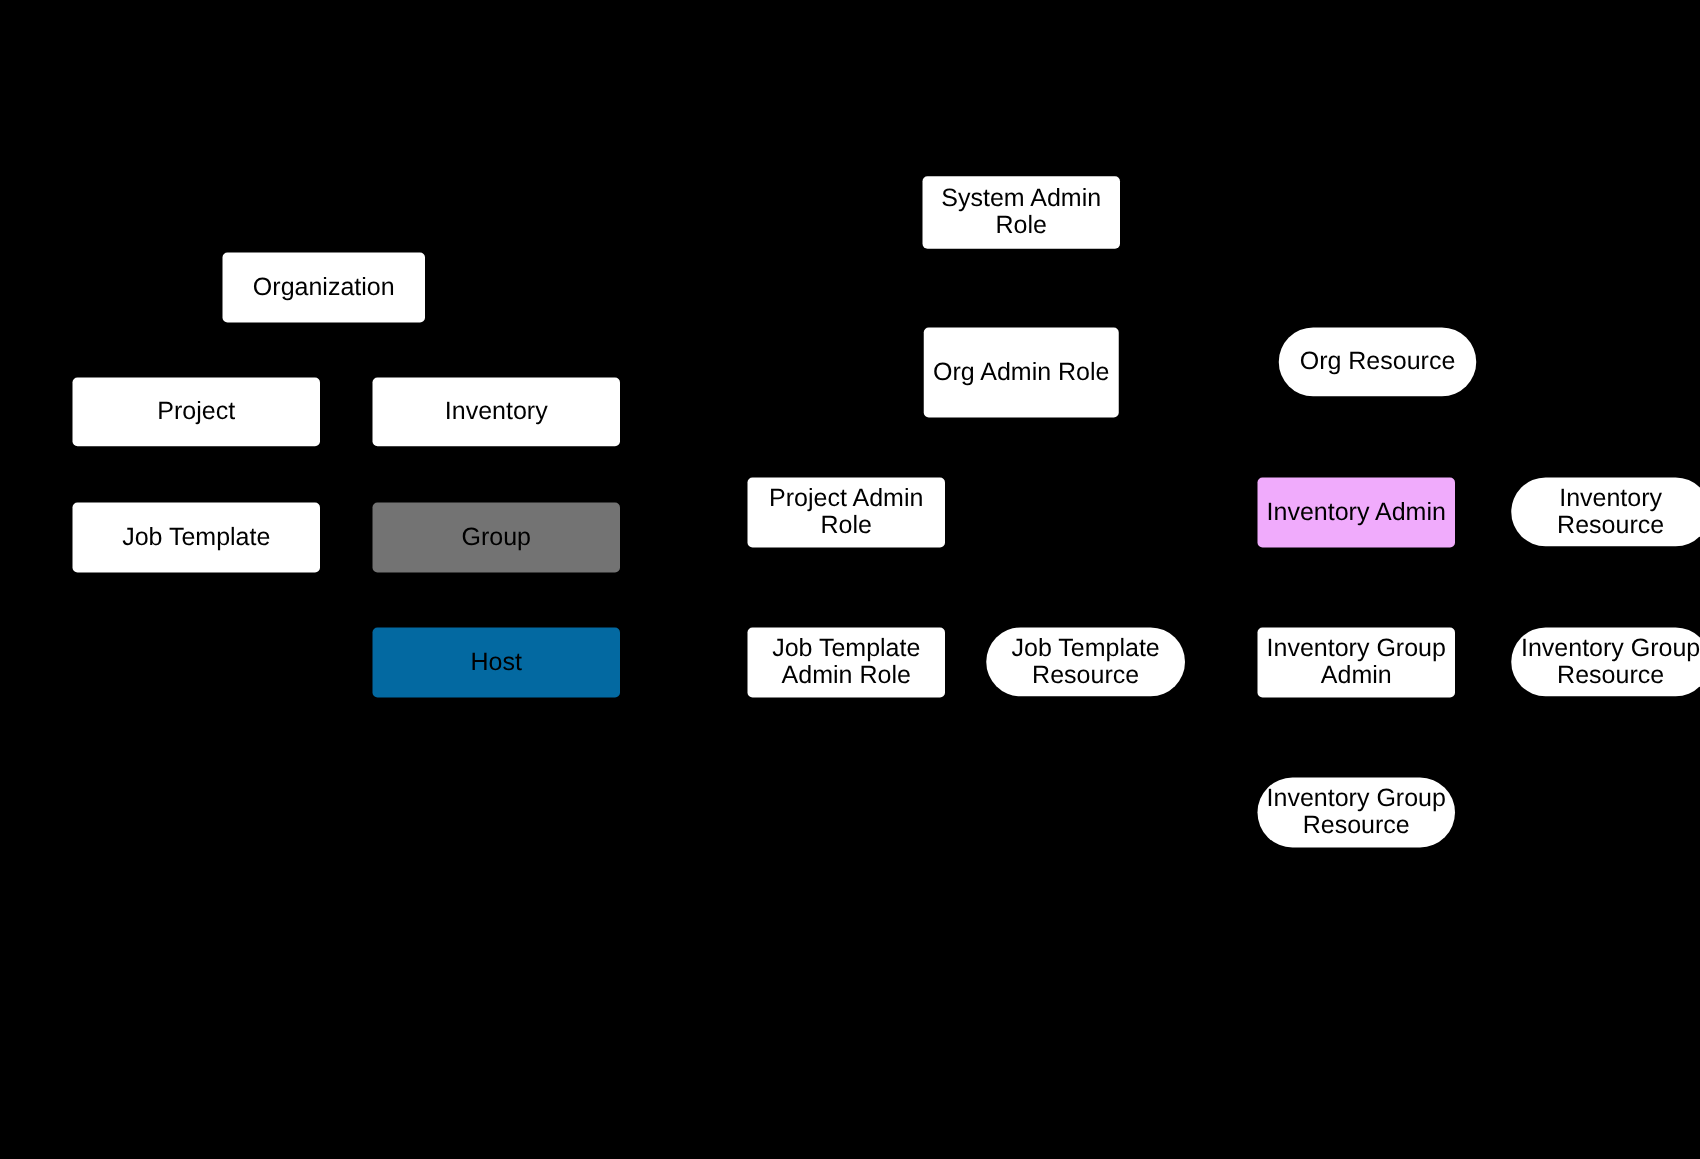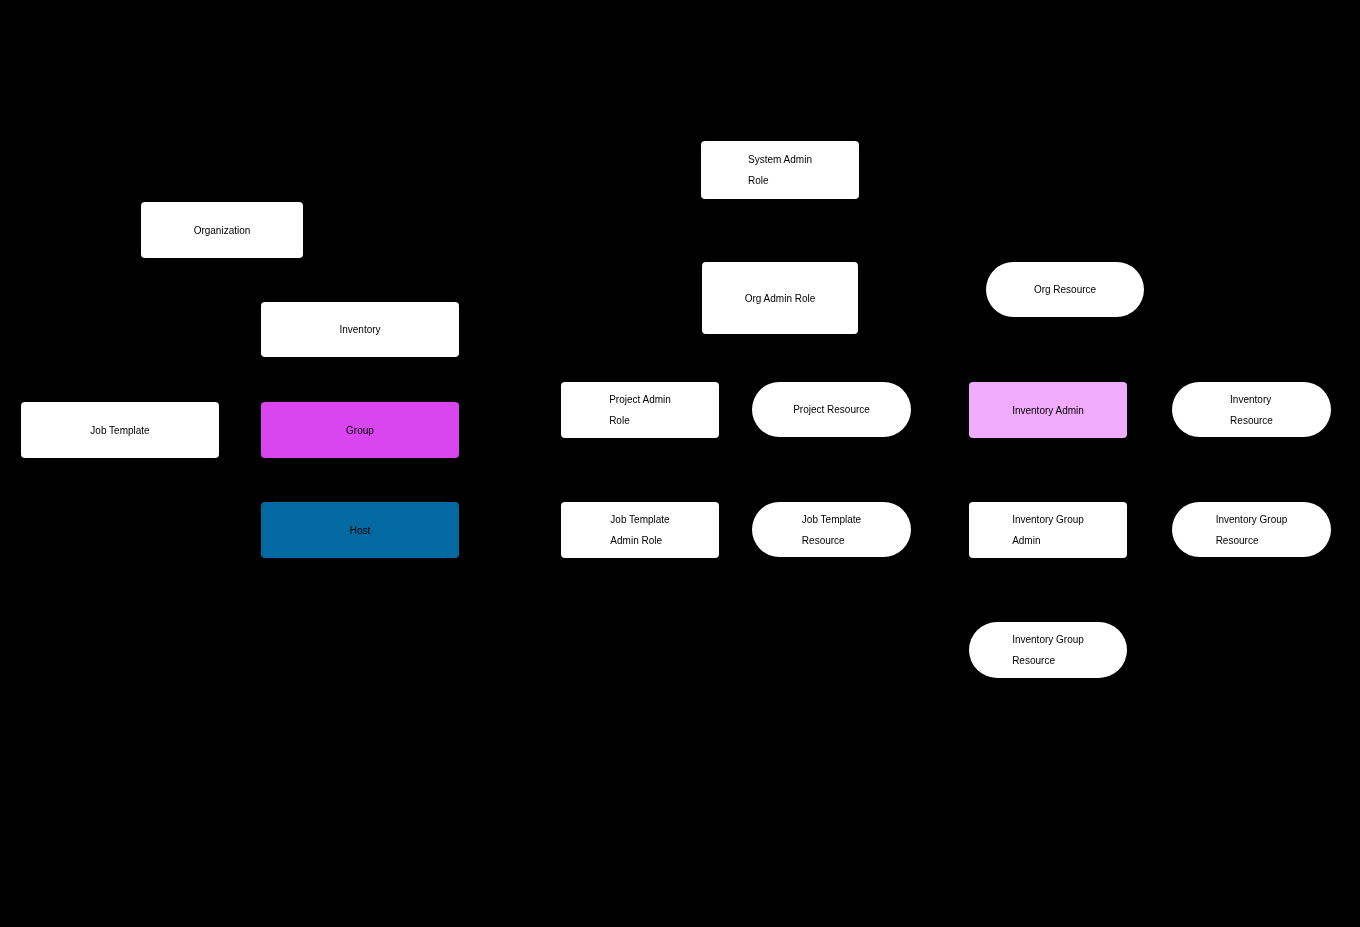--- a/index.html
+++ b/index.html
@@ -17,50 +17,51 @@
     height: 927px;
     background: #000000;
   }
   .node {
     position: absolute;
     background: #ffffff;
     color: #000000;
     display: flex;
     align-items: center;
     justify-content: center;
-    text-align: left;
-    font-size: 10px;
+    text-align: center;
+    font-size: 20px;
     line-height: 21px;
     white-space: pre-line;
     box-sizing: border-box;
     padding: 2px 6px;
+    margin-left: 37px;
   }
   .node.rect {
     border-radius: 4px;
   }
   .node.pill {
     border-radius: 28px;
   }
 </style>
 </head>
 <body>
 
 <div id="diagram-canvas" style="background: rgb(0, 0, 0);">
     <div class="node rect" style="left: 141px; top: 202px; width: 162px; height: 56px; background: rgb(255, 255, 255); color: rgb(0, 0, 0);">Organization</div>
+    <div class="node rect" style="left: 21px; top: 302px; width: 198px; height: 55px; background: rgb(255, 255, 255); color: rgb(0, 0, 0);">Project</div>
     <div class="node rect" style="left: 261px; top: 302px; width: 198px; height: 55px; background: rgb(255, 255, 255); color: rgb(0, 0, 0);">Inventory</div>
     <div class="node rect" style="left: 21px; top: 402px; width: 198px; height: 56px; background: rgb(255, 255, 255); color: rgb(0, 0, 0);">Job Template</div>
-    <div class="node rect" style="left: 261px; top: 402px; width: 198px; height: 56px; background: #d946ef; color: rgb(0, 0, 0);">Group</div>
+    <div class="node rect" style="left: 261px; top: 402px; width: 198px; height: 56px; background: #737373; color: rgb(0, 0, 0);">Group</div>
     <div class="node rect" style="left: 261px; top: 502px; width: 198px; height: 56px; background: #0369a1; color: rgb(0, 0, 0);">Host</div>
     <div class="node rect" style="left: 701px; top: 141px; width: 158px; height: 58px; background: rgb(255, 255, 255); color: rgb(0, 0, 0);">System Admin
 Role</div>
     <div class="node rect" style="left: 702px; top: 262px; width: 156px; height: 72px; background: rgb(255, 255, 255); color: rgb(0, 0, 0);">Org Admin Role</div>
     <div class="node pill" style="left: 986px; top: 262px; width: 158px; height: 55px; background: rgb(255, 255, 255); color: rgb(0, 0, 0);">Org Resource</div>
     <div class="node rect" style="left: 561px; top: 382px; width: 158px; height: 56px; background: rgb(255, 255, 255); color: rgb(0, 0, 0);">Project Admin
 Role</div>
-    <div class="node pill" style="left: 752px; top: 382px; width: 159px; height: 55px; background: rgb(255, 255, 255); color: rgb(0, 0, 0);">Project Resource</div>
     <div class="node rect" style="left: 969px; top: 382px; width: 158px; height: 56px; background: #f0abfc; color: rgb(0, 0, 0);">Inventory Admin</div>
     <div class="node pill" style="left: 1172px; top: 382px; width: 159px; height: 55px; background: rgb(255, 255, 255); color: rgb(0, 0, 0);">Inventory
 Resource</div>
     <div class="node rect" style="left: 561px; top: 502px; width: 158px; height: 56px; background: rgb(255, 255, 255); color: rgb(0, 0, 0);">Job Template
 Admin Role</div>
     <div class="node pill" style="left: 752px; top: 502px; width: 159px; height: 55px; background: rgb(255, 255, 255); color: rgb(0, 0, 0);">Job Template
 Resource</div>
     <div class="node rect" style="left: 969px; top: 502px; width: 158px; height: 56px; background: rgb(255, 255, 255); color: rgb(0, 0, 0);">Inventory Group
 Admin</div>
     <div class="node pill" style="left: 1172px; top: 502px; width: 159px; height: 55px; background: rgb(255, 255, 255); color: rgb(0, 0, 0);">Inventory Group

